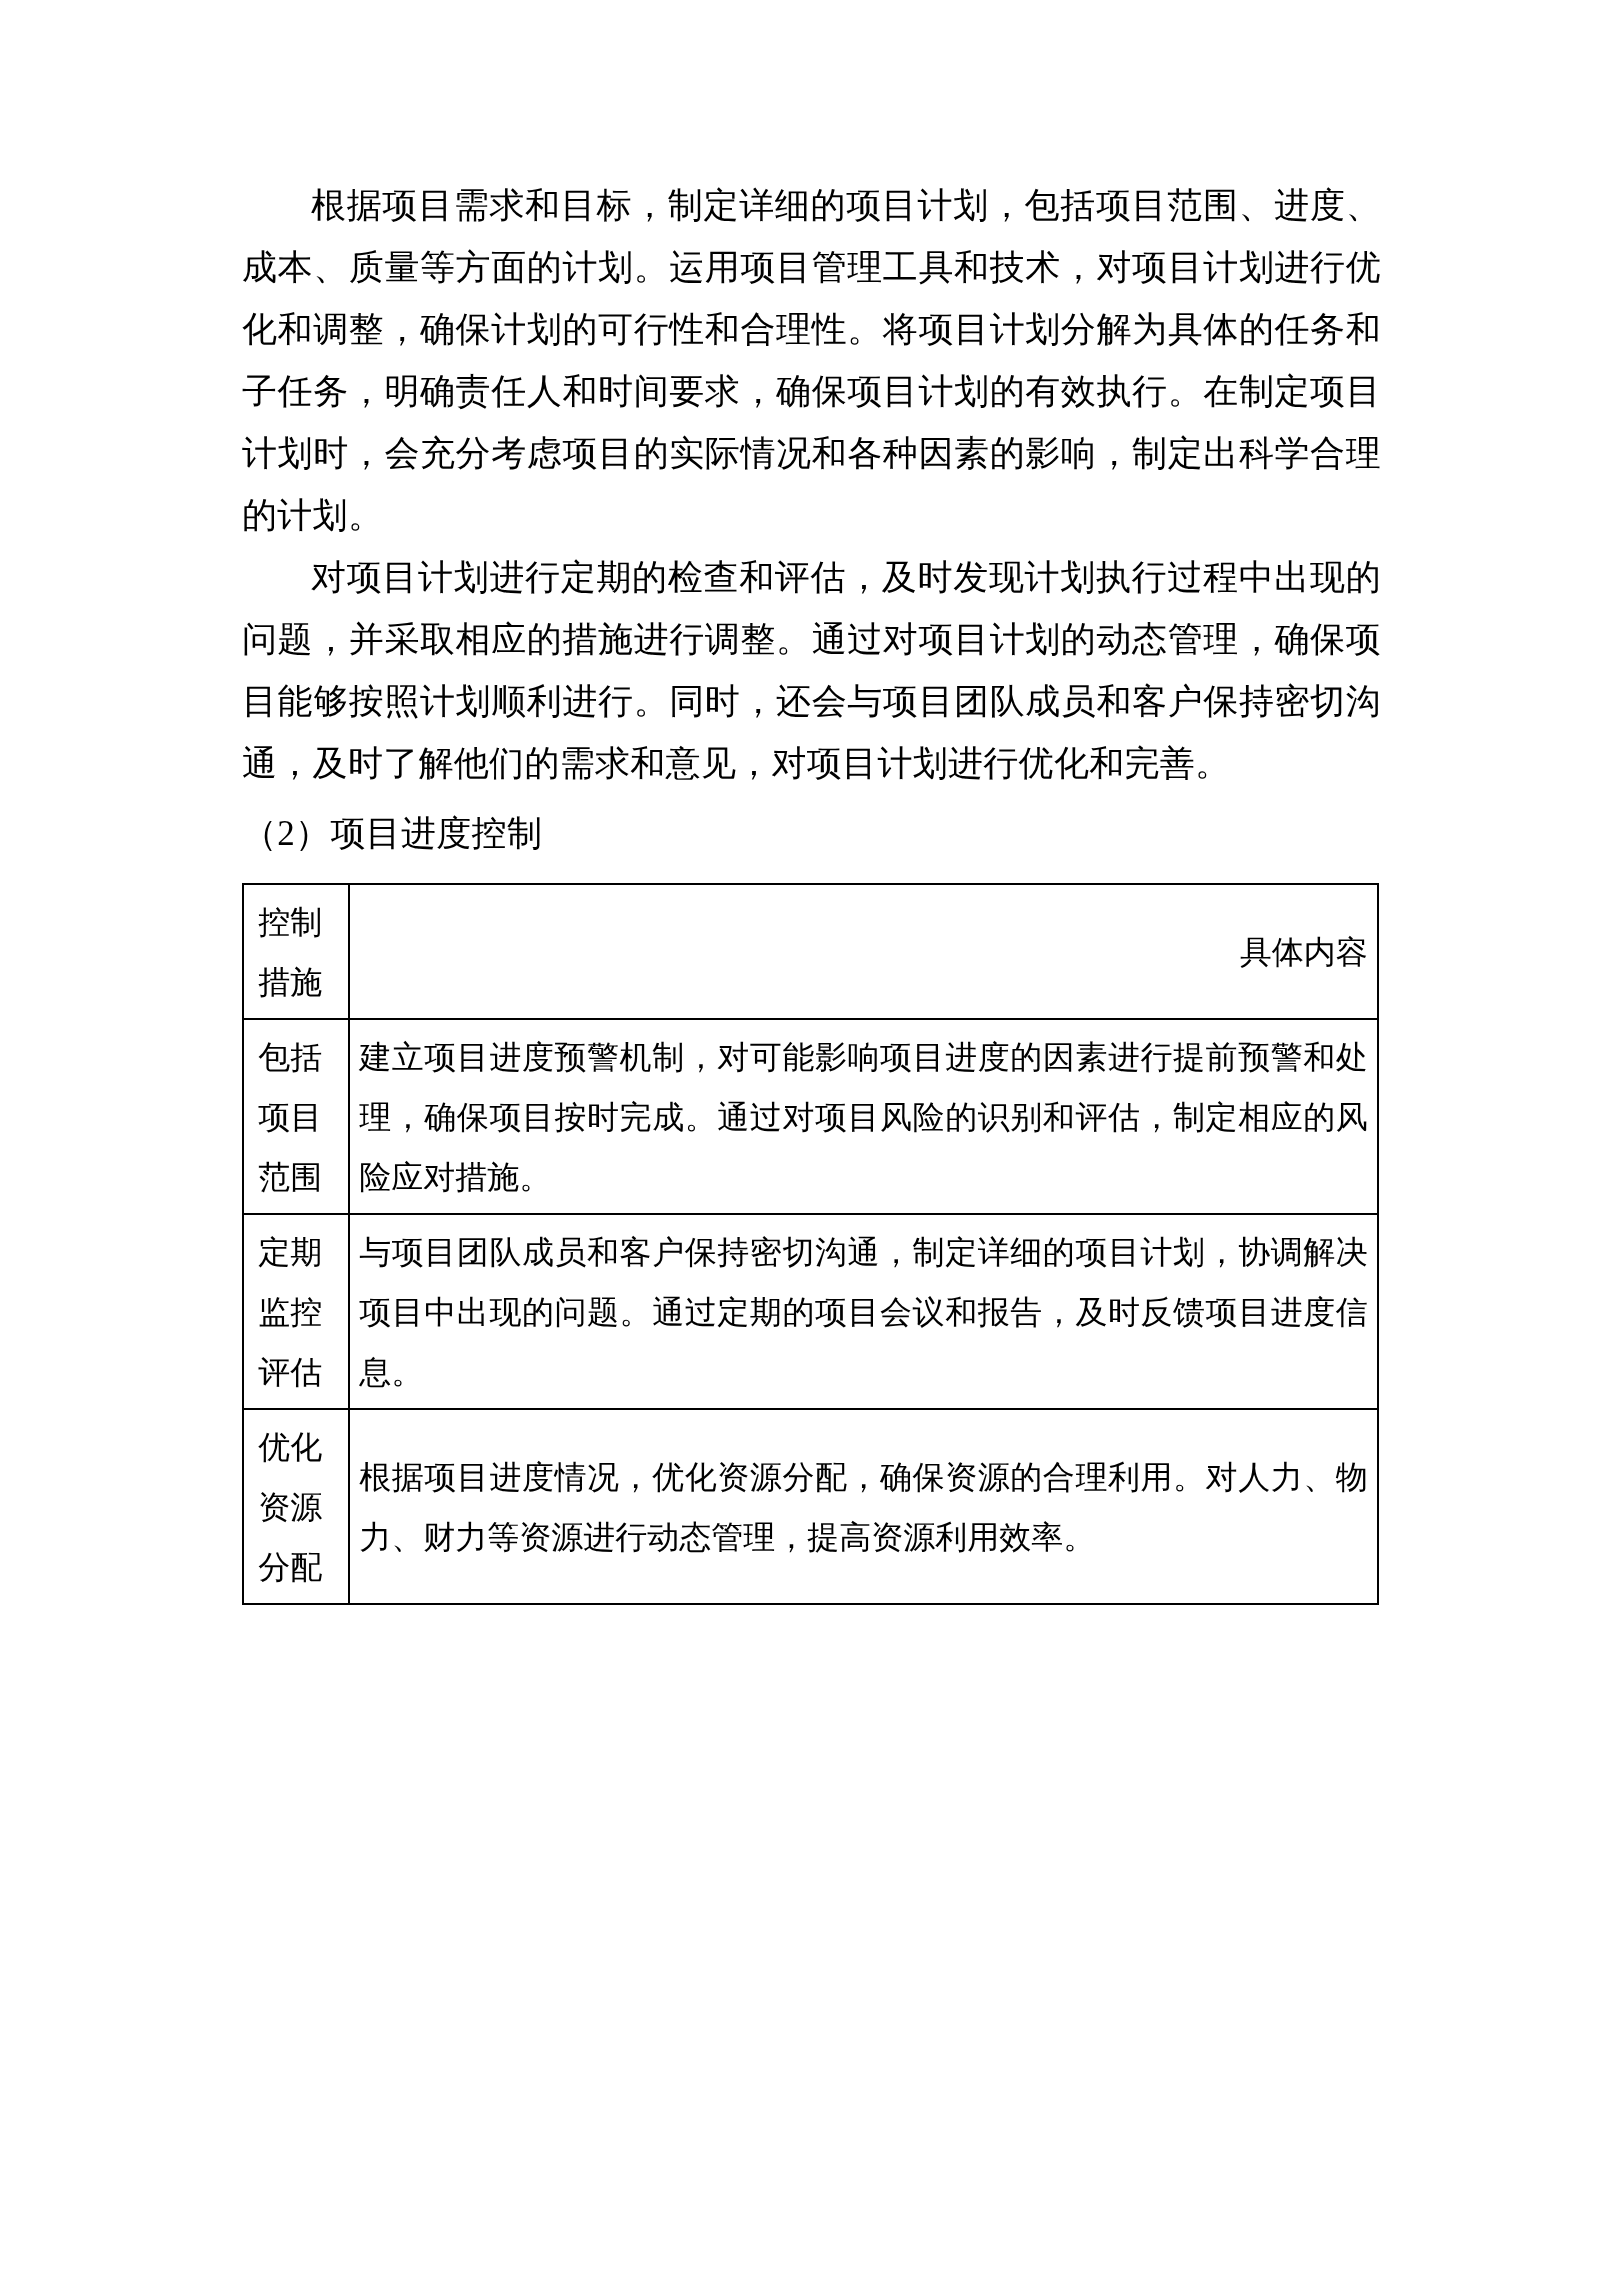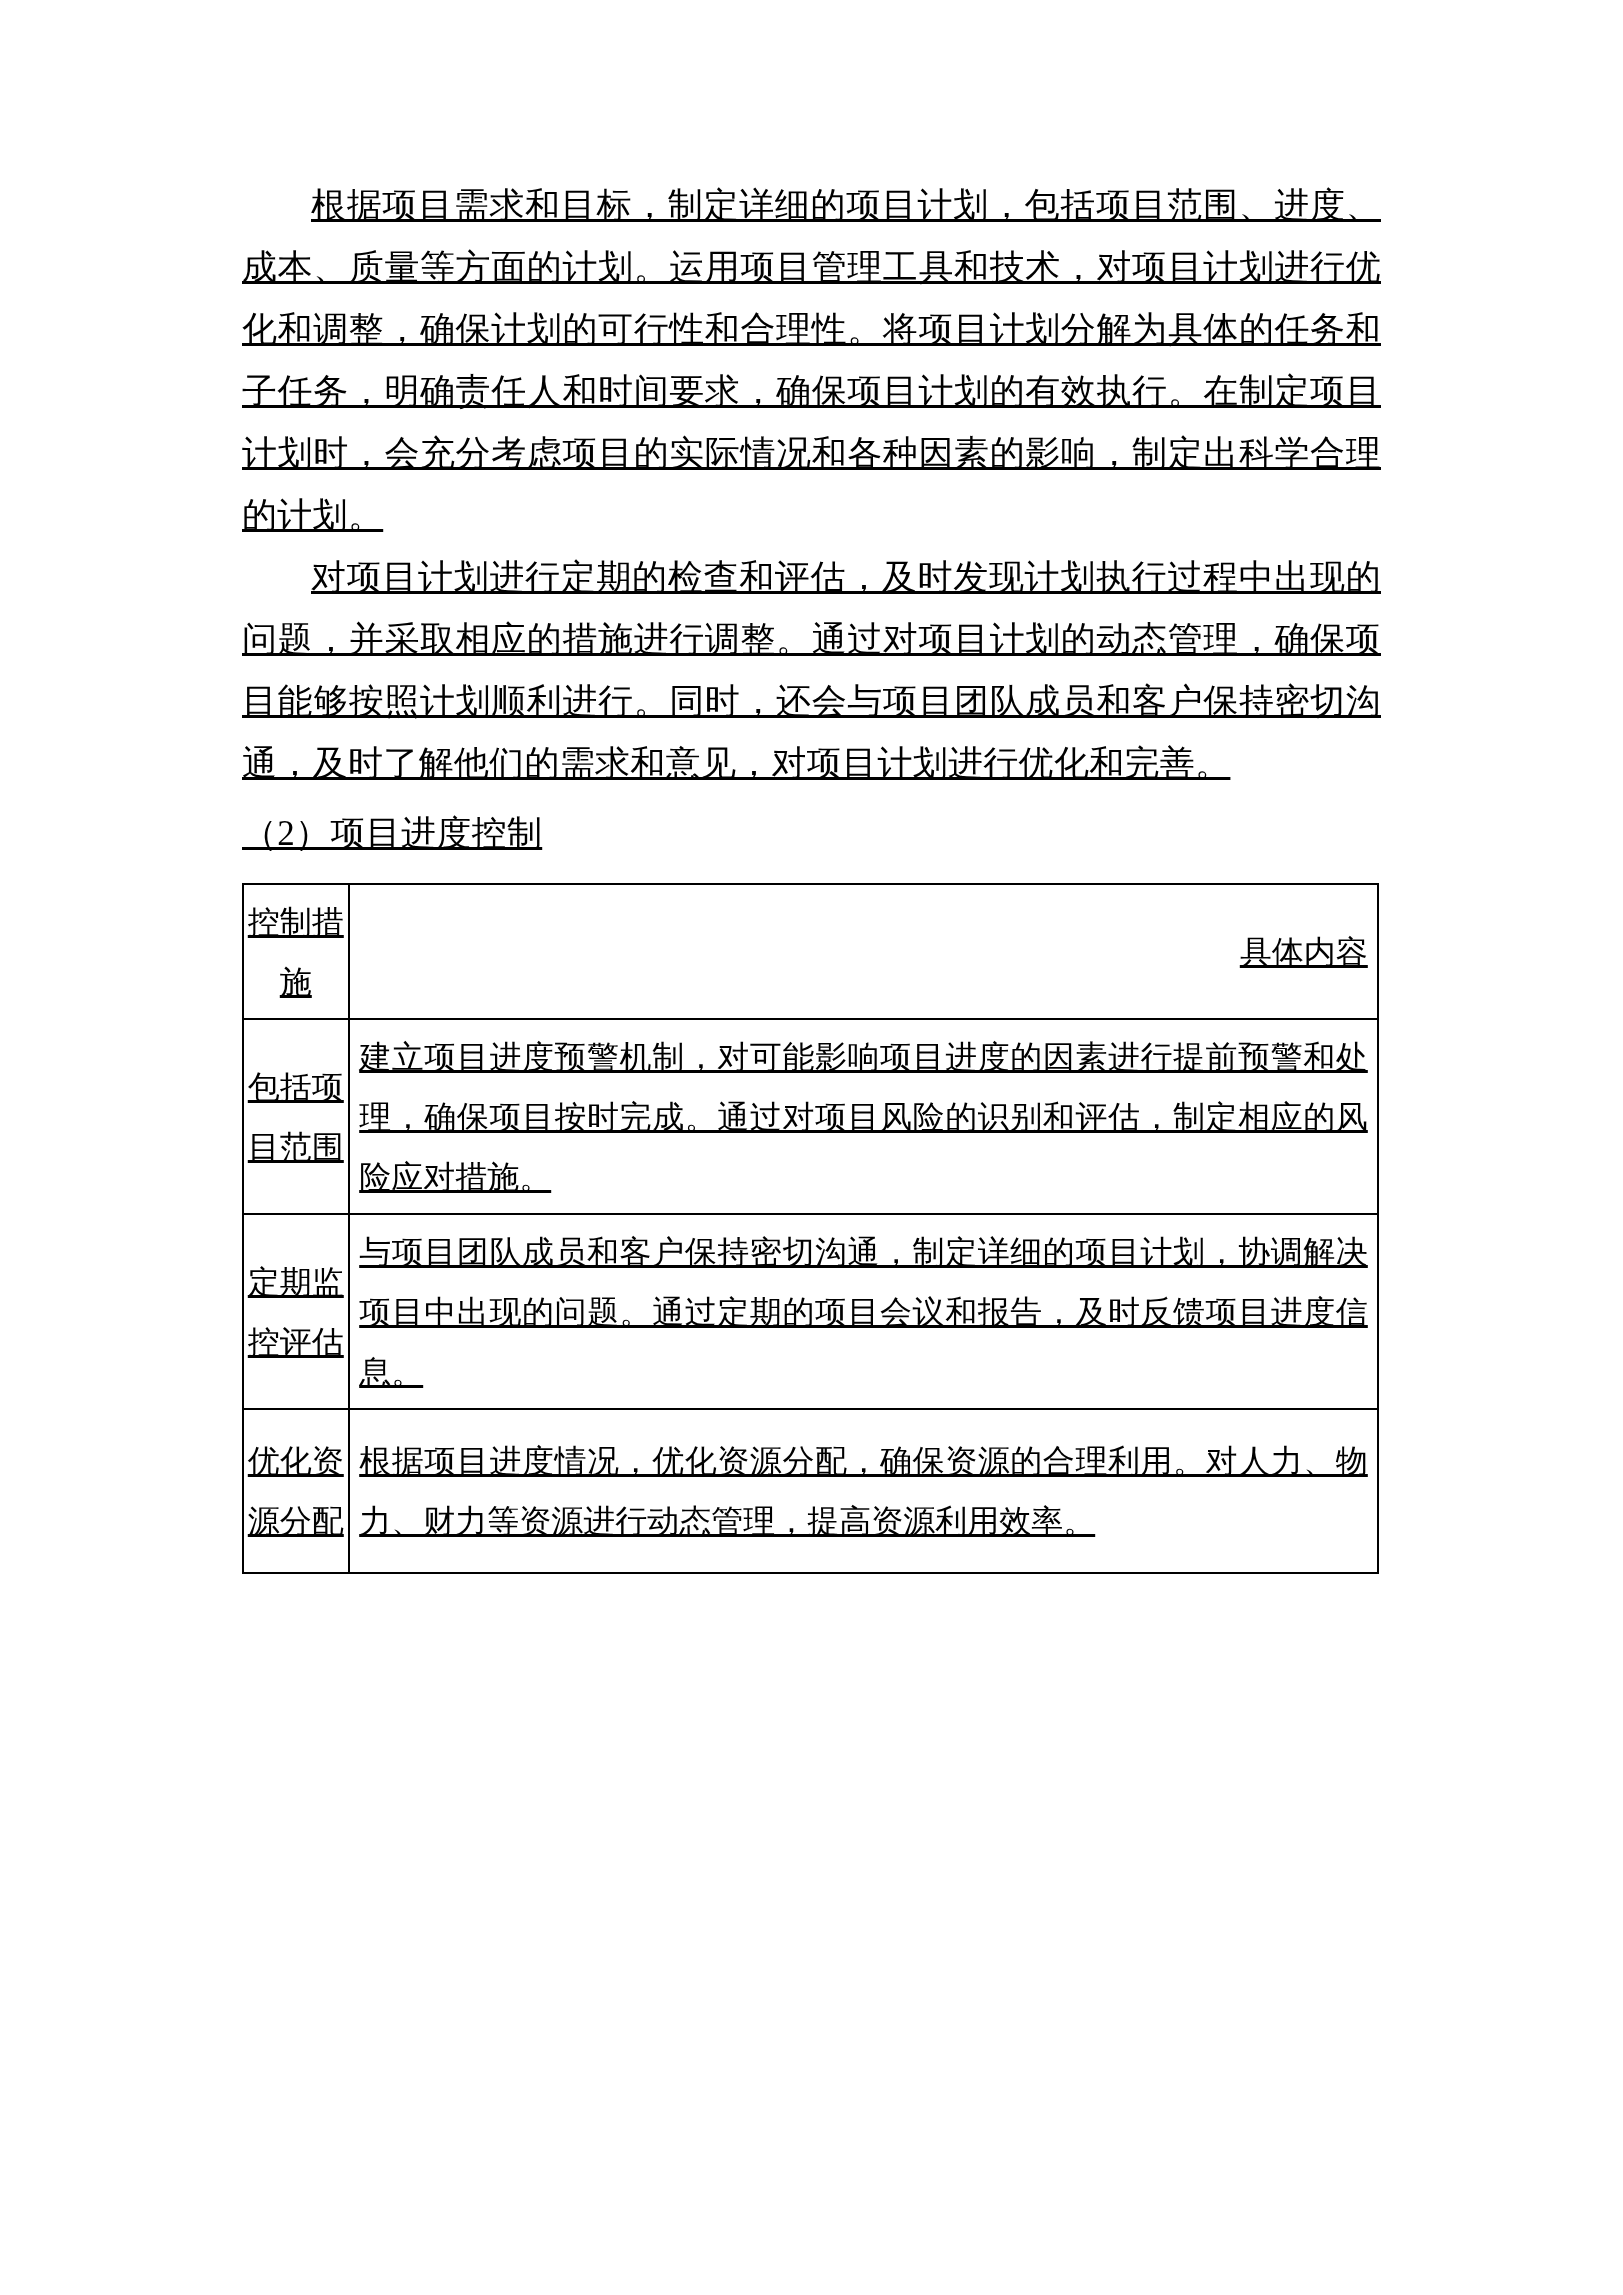--- a/index.html
+++ b/index.html
@@ -15,21 +15,20 @@
     box-sizing: border-box;
     font-family: "Liberation Serif", "DejaVu Serif", serif;
     color: #000000;
     overflow: hidden;
   }
   .content {
     position: absolute;
     left: 242px;
     top: 175px;
     width: 1139px;
-    text-decoration: underline;
   }
   p.body-para {
     margin: 0 0 0 0;
     font-size: 35px;
     line-height: 62px;
     text-align: justify;
     text-justify: inter-ideograph;
     text-indent: 69px;
     letter-spacing: 0.3px;
     word-break: break-all;
@@ -57,21 +56,21 @@
     font-size: 32px;
     line-height: 60px;
     padding: 6.5px 5.2px;
     box-sizing: border-box;
   }
   table.ctrl-table td.measure-col {
     width: 106px;
     text-align: center;
     word-break: break-all;
     padding-left: 2.6px;
-    padding-right: 3px;
+    padding-right: 14px;
   }
   table.ctrl-table td.detail-col {
     width: 1029px;
     text-align: justify;
     text-justify: inter-ideograph;
     word-break: break-all;
     padding-left: 9.2px;
     padding-right: 9.2px;
   }
   table.ctrl-table tr.header-row td.measure-col { height: 107px; }

